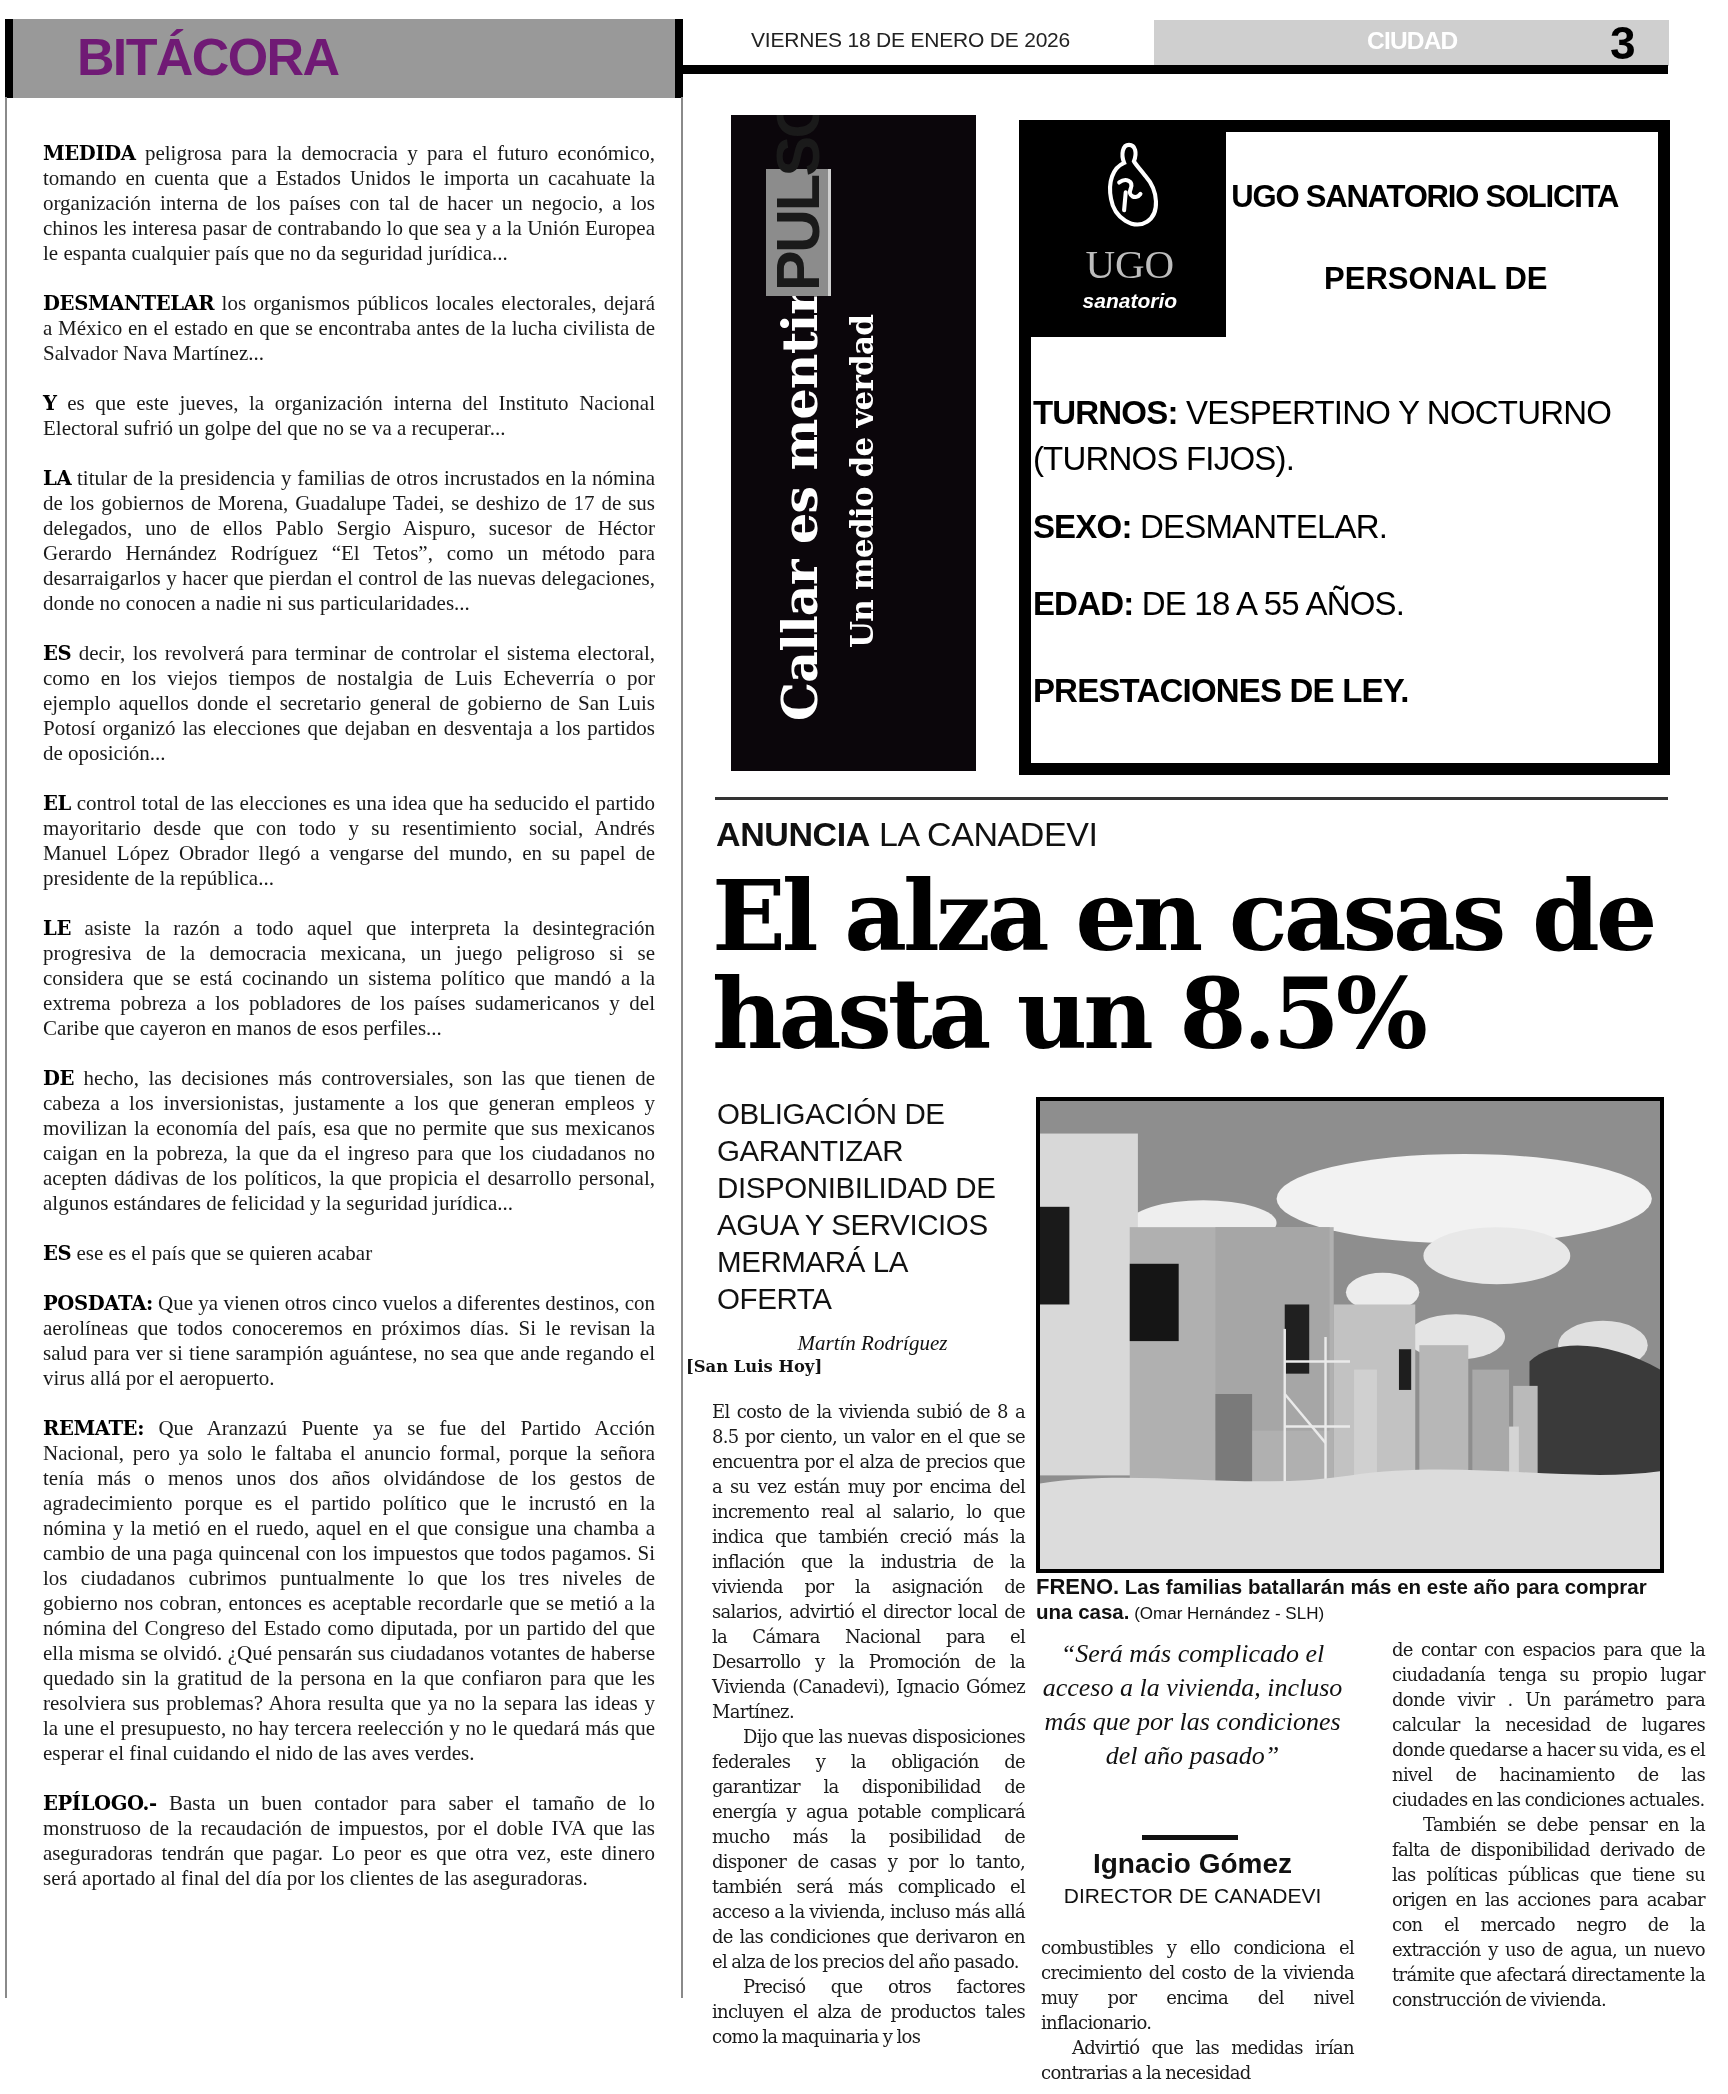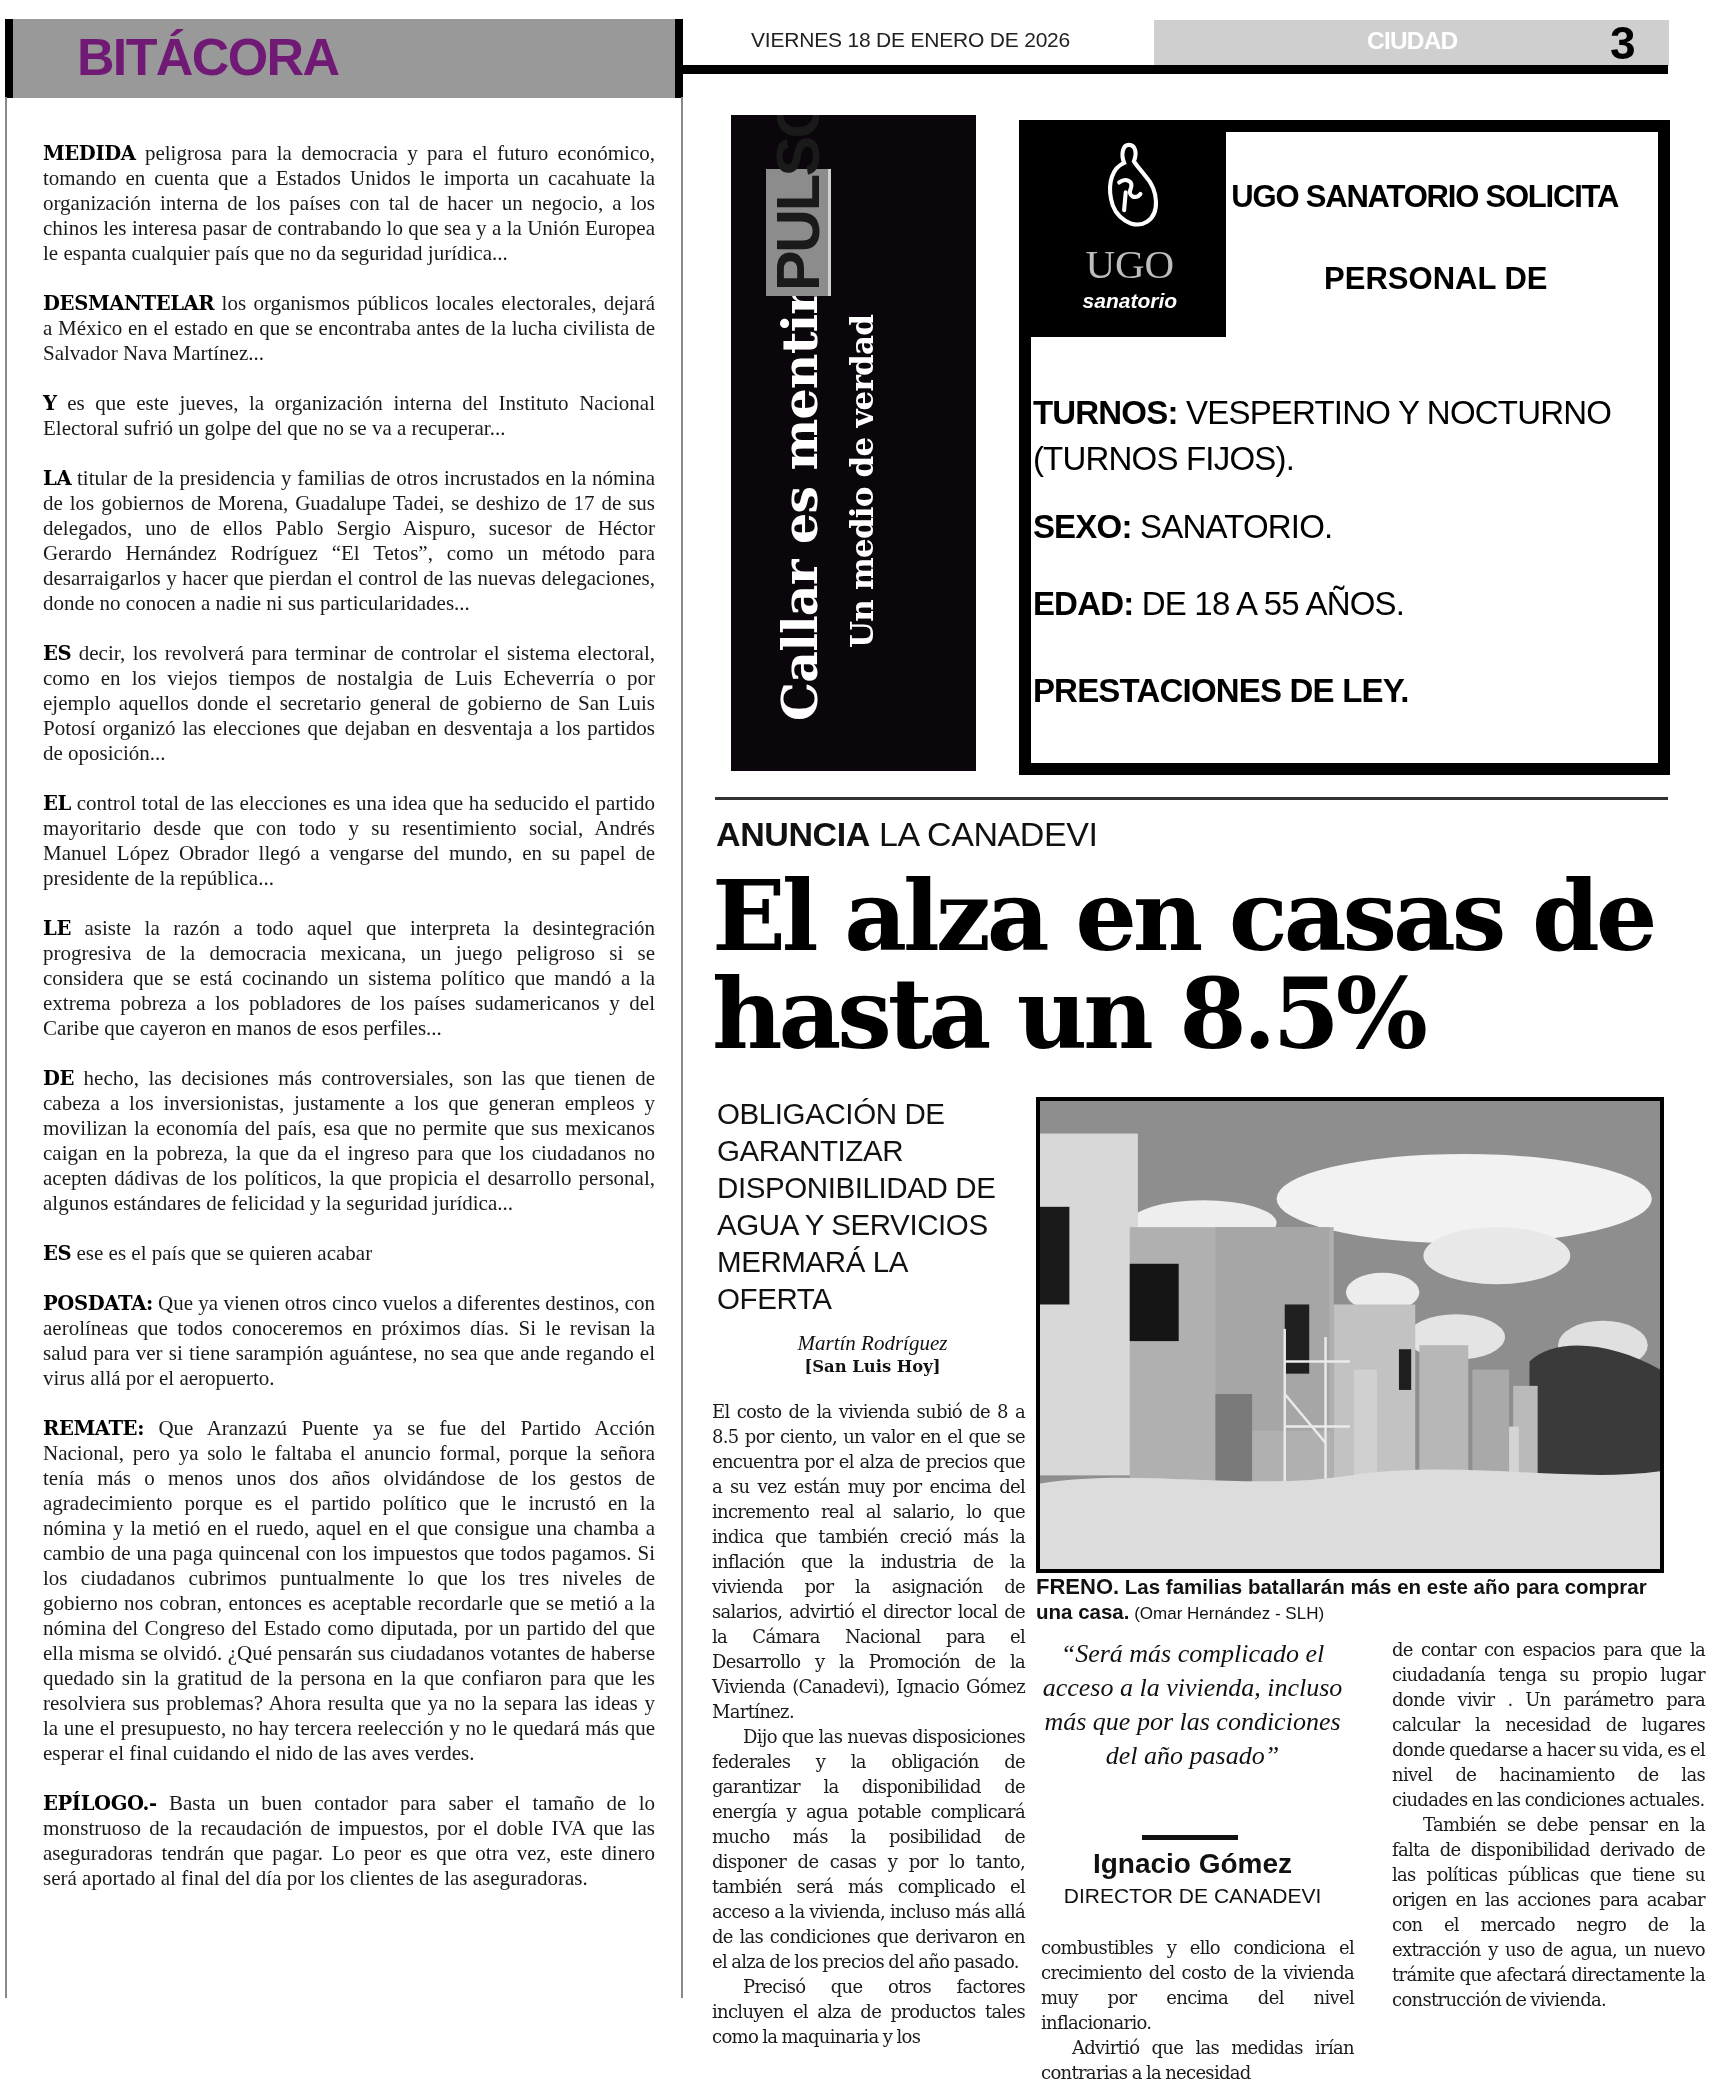--- a/index.html
+++ b/index.html
@@ -127,21 +127,21 @@
   }
   .subhead {
     position: absolute; left: 717px; top: 1095px; width: 311px;
     font-family: "Liberation Sans", sans-serif; font-size: 29.5px; line-height: 37px; color: #111; letter-spacing: -0.4px;
   }
   .byline-name {
     position: absolute; left: 717px; top: 1331px; width: 311px; text-align: center;
     font-family: "Liberation Serif", serif; font-style: italic; font-size: 21px; color: #111;
   }
   .byline-source {
-    position: absolute; left: 717px; top: 1357px; width: 311px; text-align: center;
+    position: absolute; left: 686px; top: 1357px; width: 311px; 
     font-family: "DejaVu Serif", serif; font-weight: bold; font-size: 16.4px; color: #111;
   }
   .body-col {
     position: absolute; width: 313px;
     font-family: "DejaVu Serif", serif; font-size: 18px; line-height: 25px; color: #1a1a1a;
     text-align: justify; letter-spacing: -0.7px; word-spacing: -0.8px;
   }
   .body-col p { margin: 0; text-indent: 0; }
   .body-col p.indent { text-indent: 31px; }
   .col-1 { left: 712px; top: 1399px; }
@@ -224,21 +224,21 @@
       </svg>
       <div class="ugo-logo-text">UGO</div>
       <div class="ugo-logo-sub">sanatorio</div>
     </div>
     <div class="ugo-headline">UGO SANATORIO SOLICITA</div>
     <div class="ugo-position">
       <div>PERSONAL DE</div>
     </div>
     <div class="ugo-line" style="top:262px"><b>TURNOS:</b><span> VESPERTINO Y NOCTURNO</span></div>
     <div class="ugo-line" style="top:308px">(TURNOS FIJOS).</div>
-    <div class="ugo-line" style="top:376px"><b>SEXO:</b><span> SANATORIO.</span></div>
+    <div class="ugo-line" style="top:376px"><b>SEXO:</b><span> DESMANTELAR.</span></div>
     <div class="ugo-line" style="top:453px"><b>EDAD:</b><span> DE 18 A 55 AÑOS.</span></div>
     <div class="ugo-line" style="top:540px; font-weight:bold;">PRESTACIONES DE LEY.</div>
   </div>
 </div>
 
 <div class="article-rule"></div>
 <div class="kicker"><b>ANUNCIA</b><span> LA CANADEVI</span></div>
 <div class="headline">El alza en casas de hasta un 8.5%</div>
 <div class="subhead">OBLIGACIÓN DE GARANTIZAR DISPONIBILIDAD DE AGUA Y SERVICIOS MERMARÁ LA OFERTA</div>
 <div class="byline-name">Martín Rodríguez</div>

